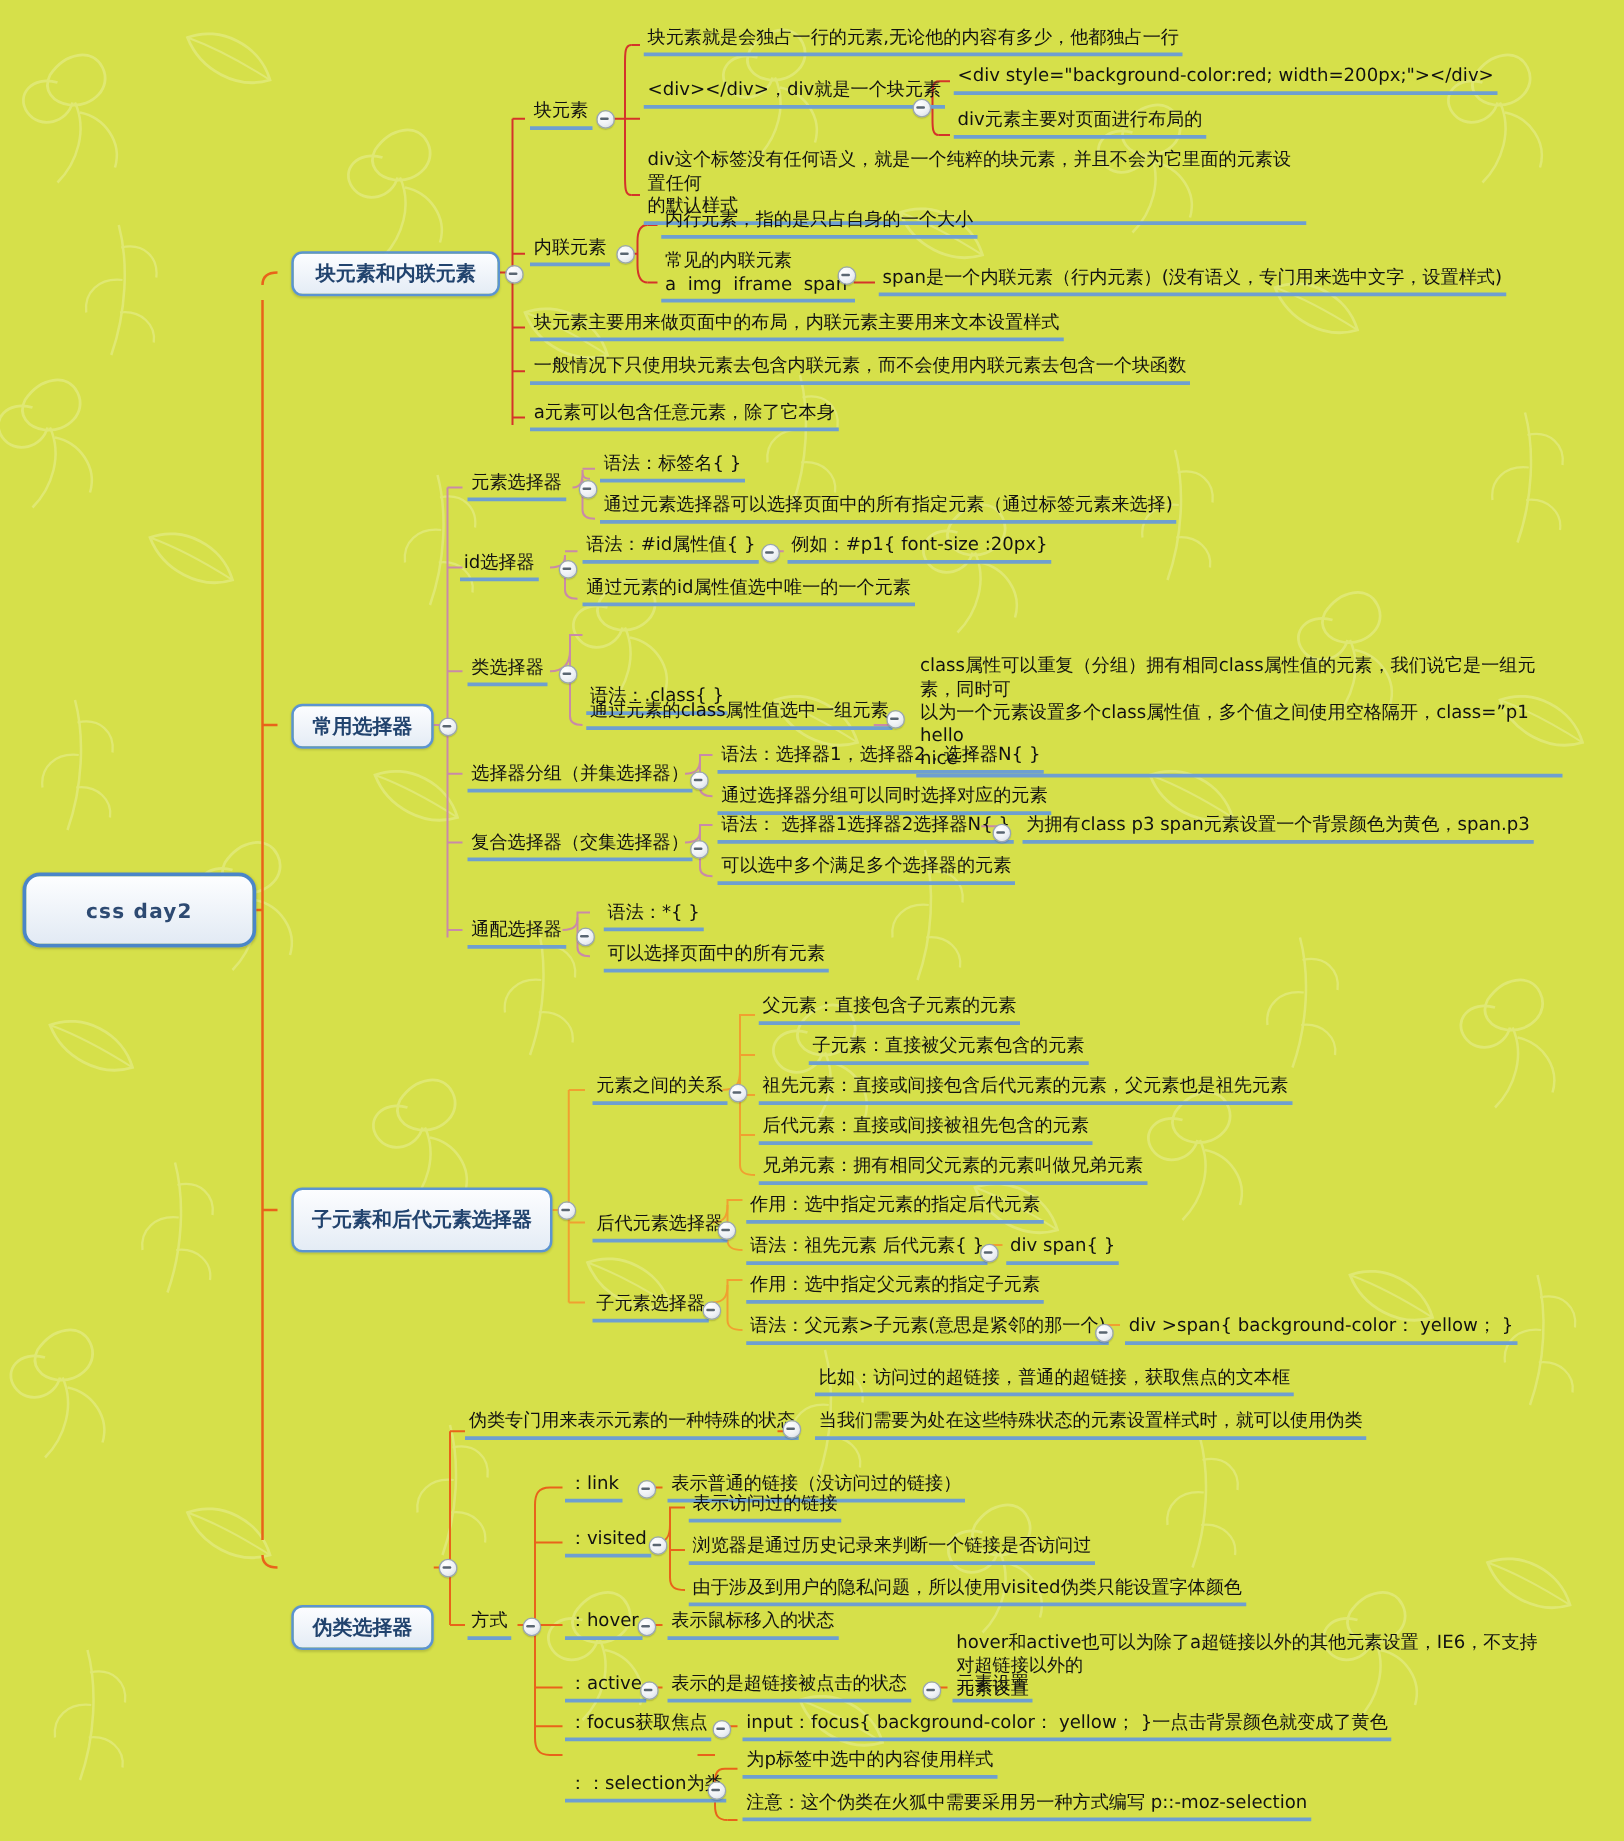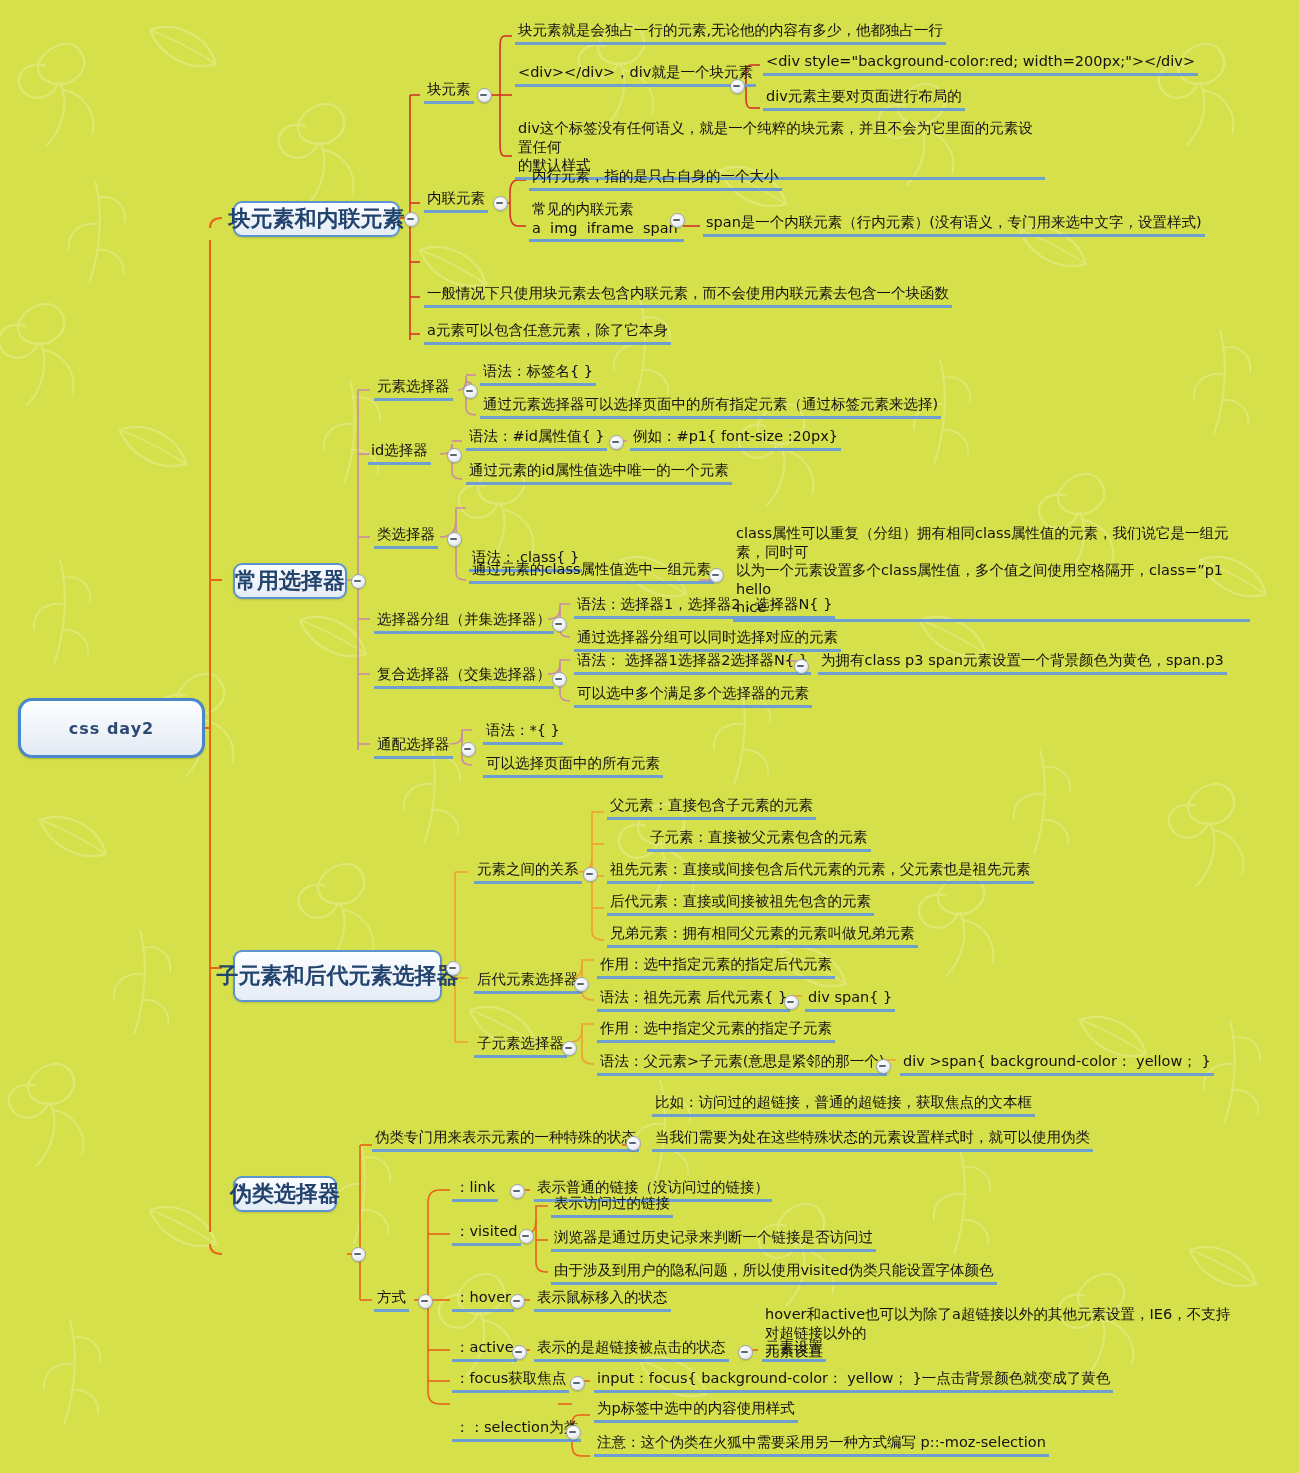--- a/index.html
+++ b/index.html
@@ -22,21 +22,21 @@
     background:linear-gradient(180deg,#fdfeff 0%,#eef3f9 55%,#e2eaf4 100%);
     color:#2d4a72;font-weight:bold;font-size:16px;
     display:flex;align-items:center;justify-content:center;
     box-shadow:0 1px 2px rgba(0,0,0,.18);
     letter-spacing:1px;
   }
   
   .branch{
     border:2px solid #5b94d1;border-radius:9px;
     background:linear-gradient(180deg,#fcfdff 0%,#eef3f9 60%,#e4ecf5 100%);
-    color:#21436e;font-size:22px;font-weight:bold;
+    color:#21436e;font-size:16px;font-weight:bold;
     display:flex;align-items:center;justify-content:center;
     box-shadow:0 1px 2px rgba(0,0,0,.15);
     white-space:nowrap;
   }
   
   .topic{
     color:#111;font-size:14.5px;line-height:1.28;
     border-bottom:3px solid #6e9fd0;
     padding:0 3px 2px 3px;
     white-space:pre-wrap;
@@ -240,21 +240,21 @@
 
   <div class="node branch" style="left:233px;top:201px;width:167px;height:36px;">块元素和内联元素</div>
   <div class="badge" style="left:404px;top:212px;"></div>
 
   <div class="node branch" style="left:233px;top:563px;width:114px;height:36px;">常用选择器</div>
   <div class="badge" style="left:351px;top:574px;"></div>
 
   <div class="node branch" style="left:233px;top:950px;width:209px;height:52px;">子元素和后代元素选择器</div>
   <div class="badge" style="left:446px;top:961px;"></div>
 
-  <div class="node branch" style="left:233px;top:1176px;width:104px;height:36px;">伪类选择器</div>
+  <div class="node branch" style="left:233px;top:1284px;width:114px;height:36px;">伪类选择器</div>
   <div class="badge" style="left:351px;top:1247px;"></div>
 
   <div class="node topic nowrap" style="left:424px;top:80px;">块元素</div>
   <div class="badge" style="left:477px;top:88px;"></div>
 
   <div class="node topic nowrap" style="left:515px;top:21px;">块元素就是会独占一行的元素,无论他的内容有多少，他都独占一行</div>
 
   <div class="node topic nowrap" style="left:515px;top:63px;">&lt;div&gt;&lt;/div&gt;，div就是一个块元素</div>
   <div class="badge" style="left:730px;top:79px;"></div>
 
@@ -268,20 +268,21 @@
   <div class="badge" style="left:493px;top:196px;"></div>
 
   <div class="node topic nowrap" style="left:529px;top:167px;">内行元素，指的是只占自身的一个大小</div>
 
   <div class="node topic" style="left:529px;top:200px;width:155px;">常见的内联元素
 a  img  iframe  span</div>
   <div class="badge" style="left:670px;top:213px;"></div>
 
   <div class="node topic nowrap" style="left:703px;top:213px;">span是一个内联元素（行内元素）(没有语义，专门用来选中文字，设置样式)</div>
 
+  <div class="node topic nowrap" style="left:424px;top:249px;">块元素主要用来做页面中的布局，内联元素主要用来文本设置样式</div>
   <div class="node topic nowrap" style="left:424px;top:284px;">一般情况下只使用块元素去包含内联元素，而不会使用内联元素去包含一个块函数</div>
   <div class="node topic nowrap" style="left:424px;top:321px;">a元素可以包含任意元素，除了它本身</div>
 
   <div class="node topic nowrap" style="left:374px;top:377px;">元素选择器</div>
   <div class="badge" style="left:463px;top:384px;"></div>
 
   <div class="node topic nowrap" style="left:480px;top:362px;">语法：标签名{ }</div>
   <div class="node topic nowrap" style="left:480px;top:395px;">通过元素选择器可以选择页面中的所有指定元素（通过标签元素来选择)</div>
 
   <div class="node topic nowrap" style="left:368px;top:441px;">id选择器</div>

